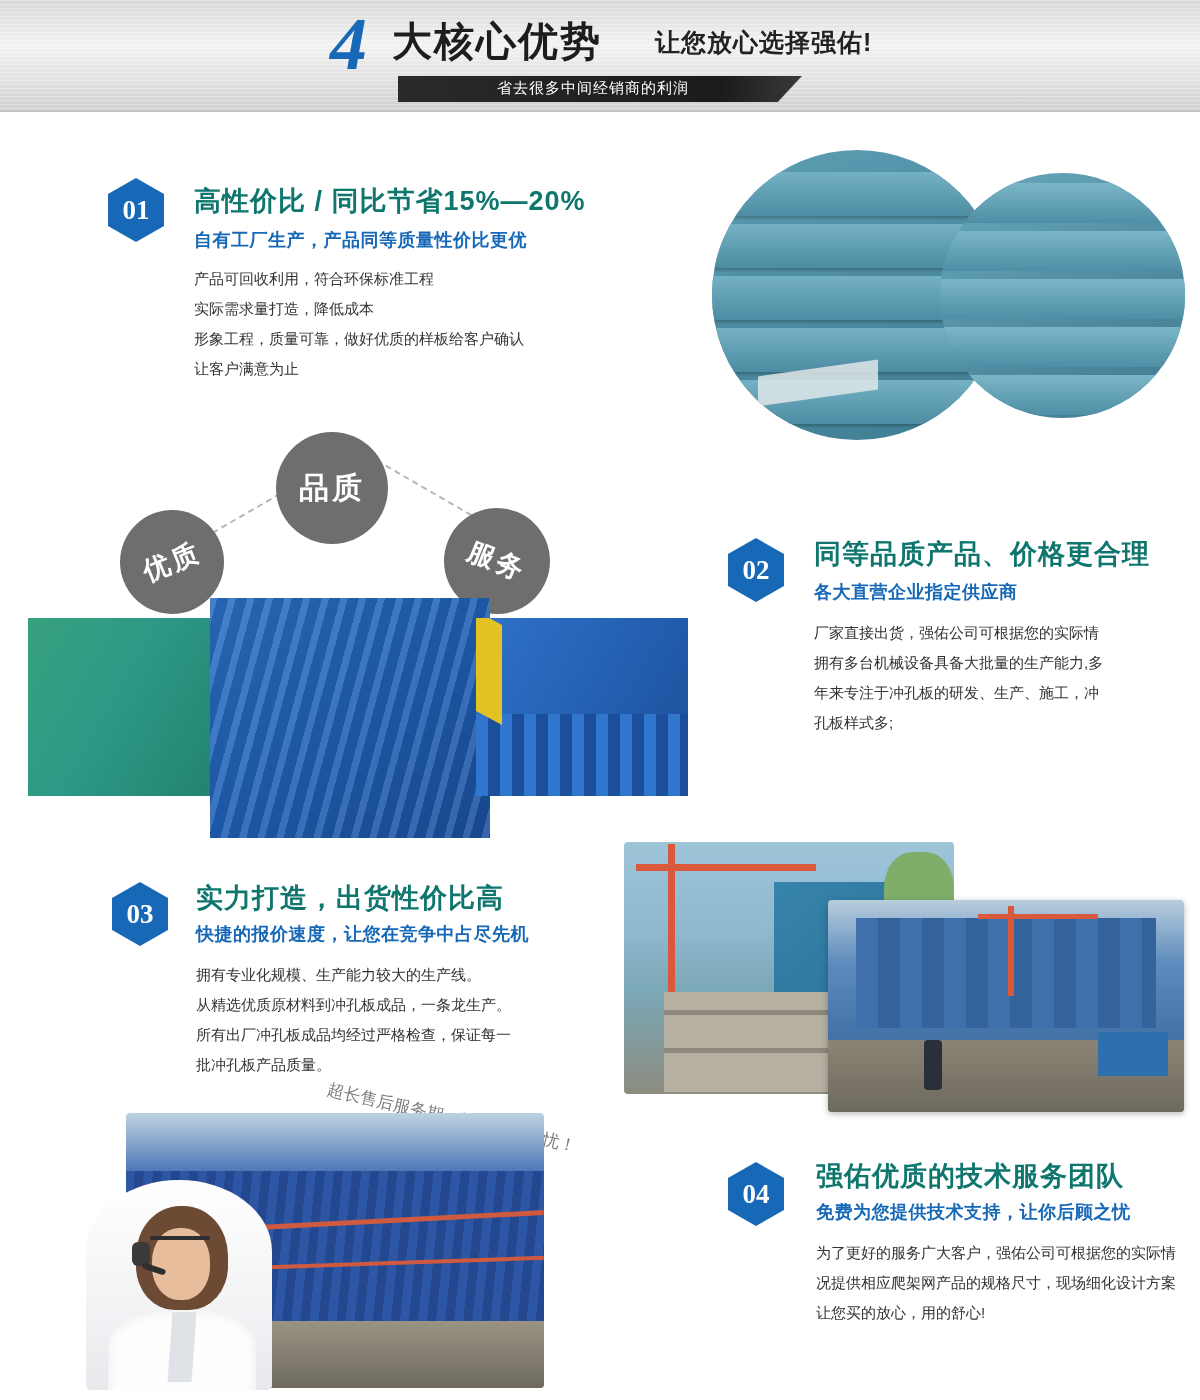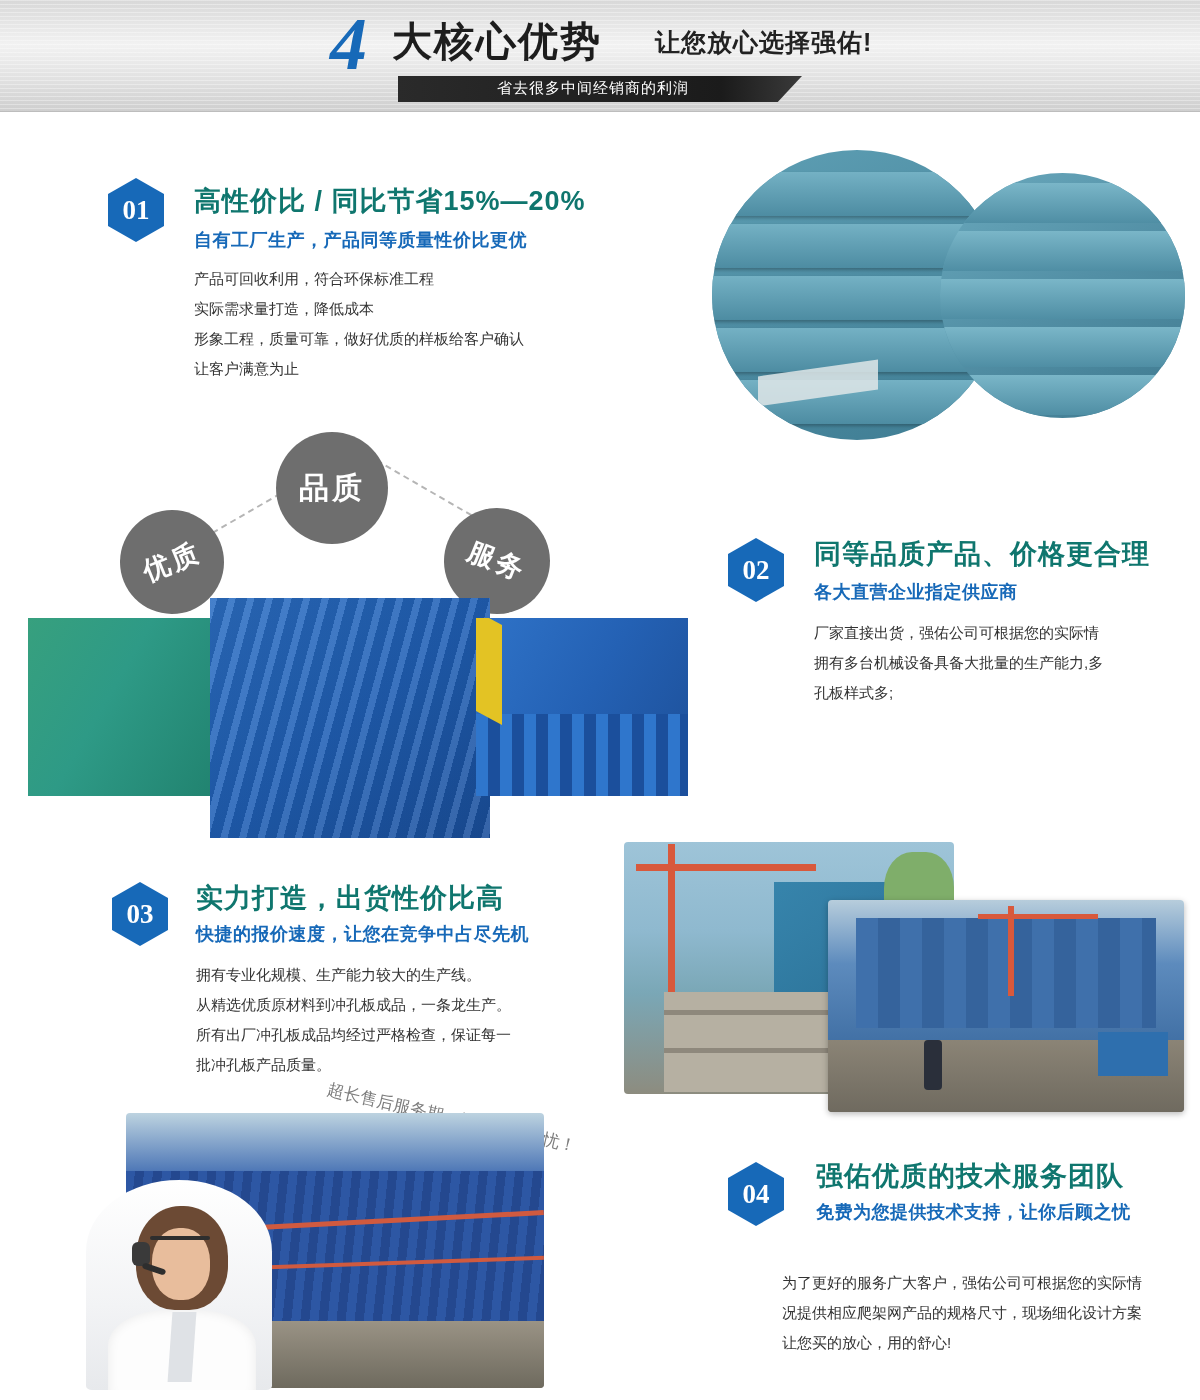--- a/index.html
+++ b/index.html
@@ -252,20 +252,21 @@
   <div style="position:absolute;left:0;top:96px;width:100%;height:82px;background:repeating-linear-gradient(to right, #2f76cc 0px, #2f76cc 12px, #1b4f9c 12px, #1b4f9c 24px);"></div>
   <div style="position:absolute;left:0;top:0;width:26px;height:100px;background:#e3c324;transform:skewY(28deg);"></div>
 </div>
 
 <div class="hexnum" style="left:728px; top:538px;">02</div>
 <div class="title-main" style="left:814px; top:536px;">同等品质产品、价格更合理</div>
 <div class="title-sub" style="left:814px; top:580px;">各大直营企业指定供应商</div>
 <div class="body-text" style="left:814px; top:618px;">
   <div>厂家直接出货，强佑公司可根据您的实际情</div>
   <div>拥有多台机械设备具备大批量的生产能力,多</div>
+  <div>年来专注于冲孔板的研发、生产、施工，冲</div>
   <div>孔板样式多;</div>
 </div>
 
 <div class="hexnum" style="left:112px; top:882px;">03</div>
 <div class="title-main" style="left:196px; top:880px;">实力打造，出货性价比高</div>
 <div class="title-sub" style="left:196px; top:922px;">快捷的报价速度，让您在竞争中占尽先机</div>
 <div class="body-text" style="left:196px; top:960px;">
   <div>拥有专业化规模、生产能力较大的生产线。</div>
   <div>从精选优质原材料到冲孔板成品，一条龙生产。</div>
   <div>所有出厂冲孔板成品均经过严格检查，保证每一</div>
@@ -305,17 +306,17 @@
   <div style="position:absolute;left:46px;top:62px;width:18px;height:24px;background:#3a3a3a;border-radius:6px;"></div>
   <div style="position:absolute;left:64px;top:56px;width:60px;height:4px;background:#2e2e2e;border-radius:2px;"></div>
   <div style="position:absolute;left:56px;top:86px;width:24px;height:6px;background:#2e2e2e;border-radius:3px;transform:rotate(18deg);"></div>
   <div style="position:absolute;left:22px;top:130px;width:148px;height:90px;background:#fdfdfd;border-radius:40% 40% 0 0;box-shadow:inset 0 0 12px rgba(0,0,0,0.08);"></div>
   <div style="position:absolute;left:84px;top:132px;width:24px;height:70px;background:#dfe2e6;transform:skewX(-4deg);"></div>
 </div>
 
 <div class="hexnum" style="left:728px; top:1162px;">04</div>
 <div class="title-main" style="left:816px; top:1158px;">强佑优质的技术服务团队</div>
 <div class="title-sub" style="left:816px; top:1200px;">免费为您提供技术支持，让你后顾之忧</div>
-<div class="body-text" style="left:782px; top:1238px;margin-top:30px;">
+<div class="body-text" style="left:816px; top:1238px;">
   <div>为了更好的服务广大客户，强佑公司可根据您的实际情</div>
   <div>况提供相应爬架网产品的规格尺寸，现场细化设计方案</div>
   <div>让您买的放心，用的舒心!</div>
 </div>
 
 </body></html>

